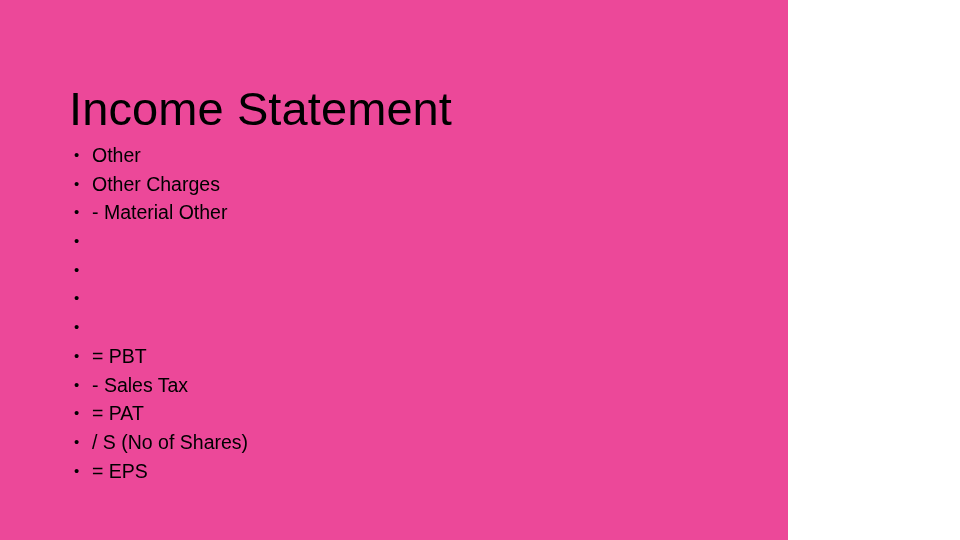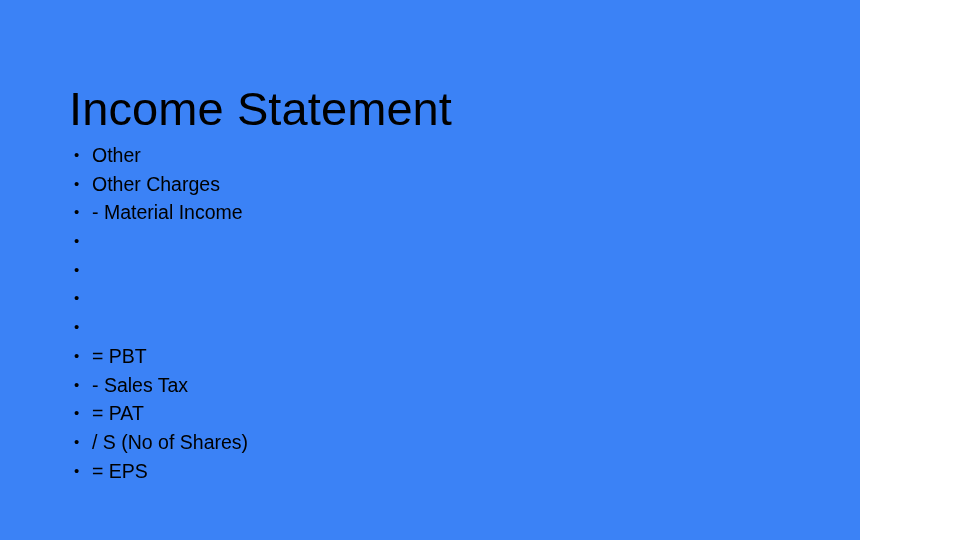--- a/index.html
+++ b/index.html
@@ -10,23 +10,23 @@
   body {
     width: 960px;
     height: 540px;
     overflow: hidden;
     font-family: "Liberation Sans", sans-serif;
     color: #000000;
     -webkit-font-smoothing: antialiased;
   }
   .slide {
     position: relative;
-    width: 860px;
+    width: 788px;
     height: 540px;
-    background: #3b82f6;
+    background: #ec4899;
     box-sizing: border-box;
   }
   .slide-title {
     position: absolute;
     left: 69px;
     top: 54px;
     font-size: 47px;
     font-weight: 300;
     letter-spacing: 0.1px;
     line-height: 1.0;
@@ -83,21 +83,21 @@
         <span class="bullet-text">Other</span>
       </li>
 
       <li class="bullet-item">
         <span class="bullet-marker">•</span>
         <span class="bullet-text">Other Charges</span>
       </li>
 
       <li class="bullet-item">
         <span class="bullet-marker">•</span>
-        <span class="bullet-text">- Material Income</span>
+        <span class="bullet-text">- Material Other</span>
       </li>
 
       <li class="bullet-item">
         <span class="bullet-marker">•</span>
       </li>
 
       <li class="bullet-item">
         <span class="bullet-marker">•</span>
       </li>
 

